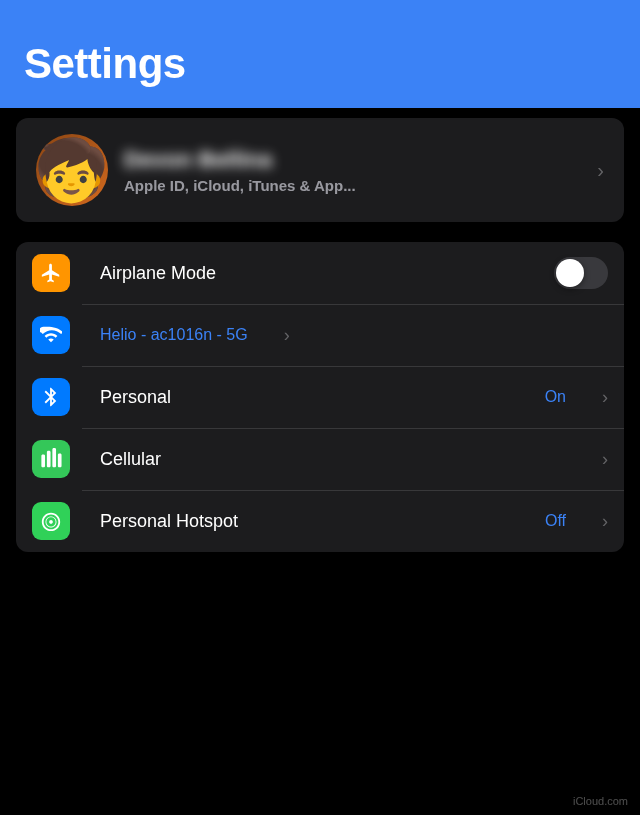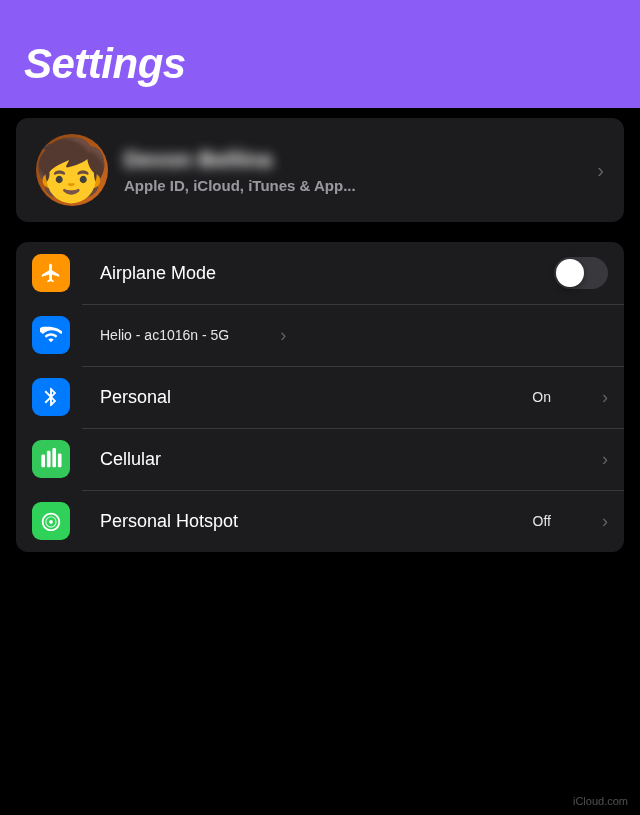--- a/index.html
+++ b/index.html
@@ -11,23 +11,22 @@
     body {
       width: 640px;
       height: 815px;
       background: #000;
       font-family: -apple-system, 'SF Pro Display', 'Helvetica Neue', sans-serif;
       overflow: hidden;
       color: #fff;
     }
 
     .header {
-      background: #8b5cf6;
+      background: #3b82f6;
       padding: 40px 24px 20px 24px;
-      font-style: italic;
     }
 
     .header-title {
       font-size: 42px;
       font-weight: 700;
       color: #fff;
       letter-spacing: -0.5px;
     }
 
     .profile-section {
@@ -133,23 +132,23 @@
     }
 
     .item-label {
       flex: 1;
       font-size: 18px;
       font-weight: 400;
       color: #fff;
     }
 
     .item-value {
-      font-size: 14px;
-      color: #e5e5e5;
-      margin-right: 21px;
+      font-size: 16px;
+      color: #3b82f6;
+      margin-right: 6px;
     }
 
     .chevron {
       color: #636366;
       font-size: 18px;
       font-weight: 400;
     }
 
     
     .toggle {

